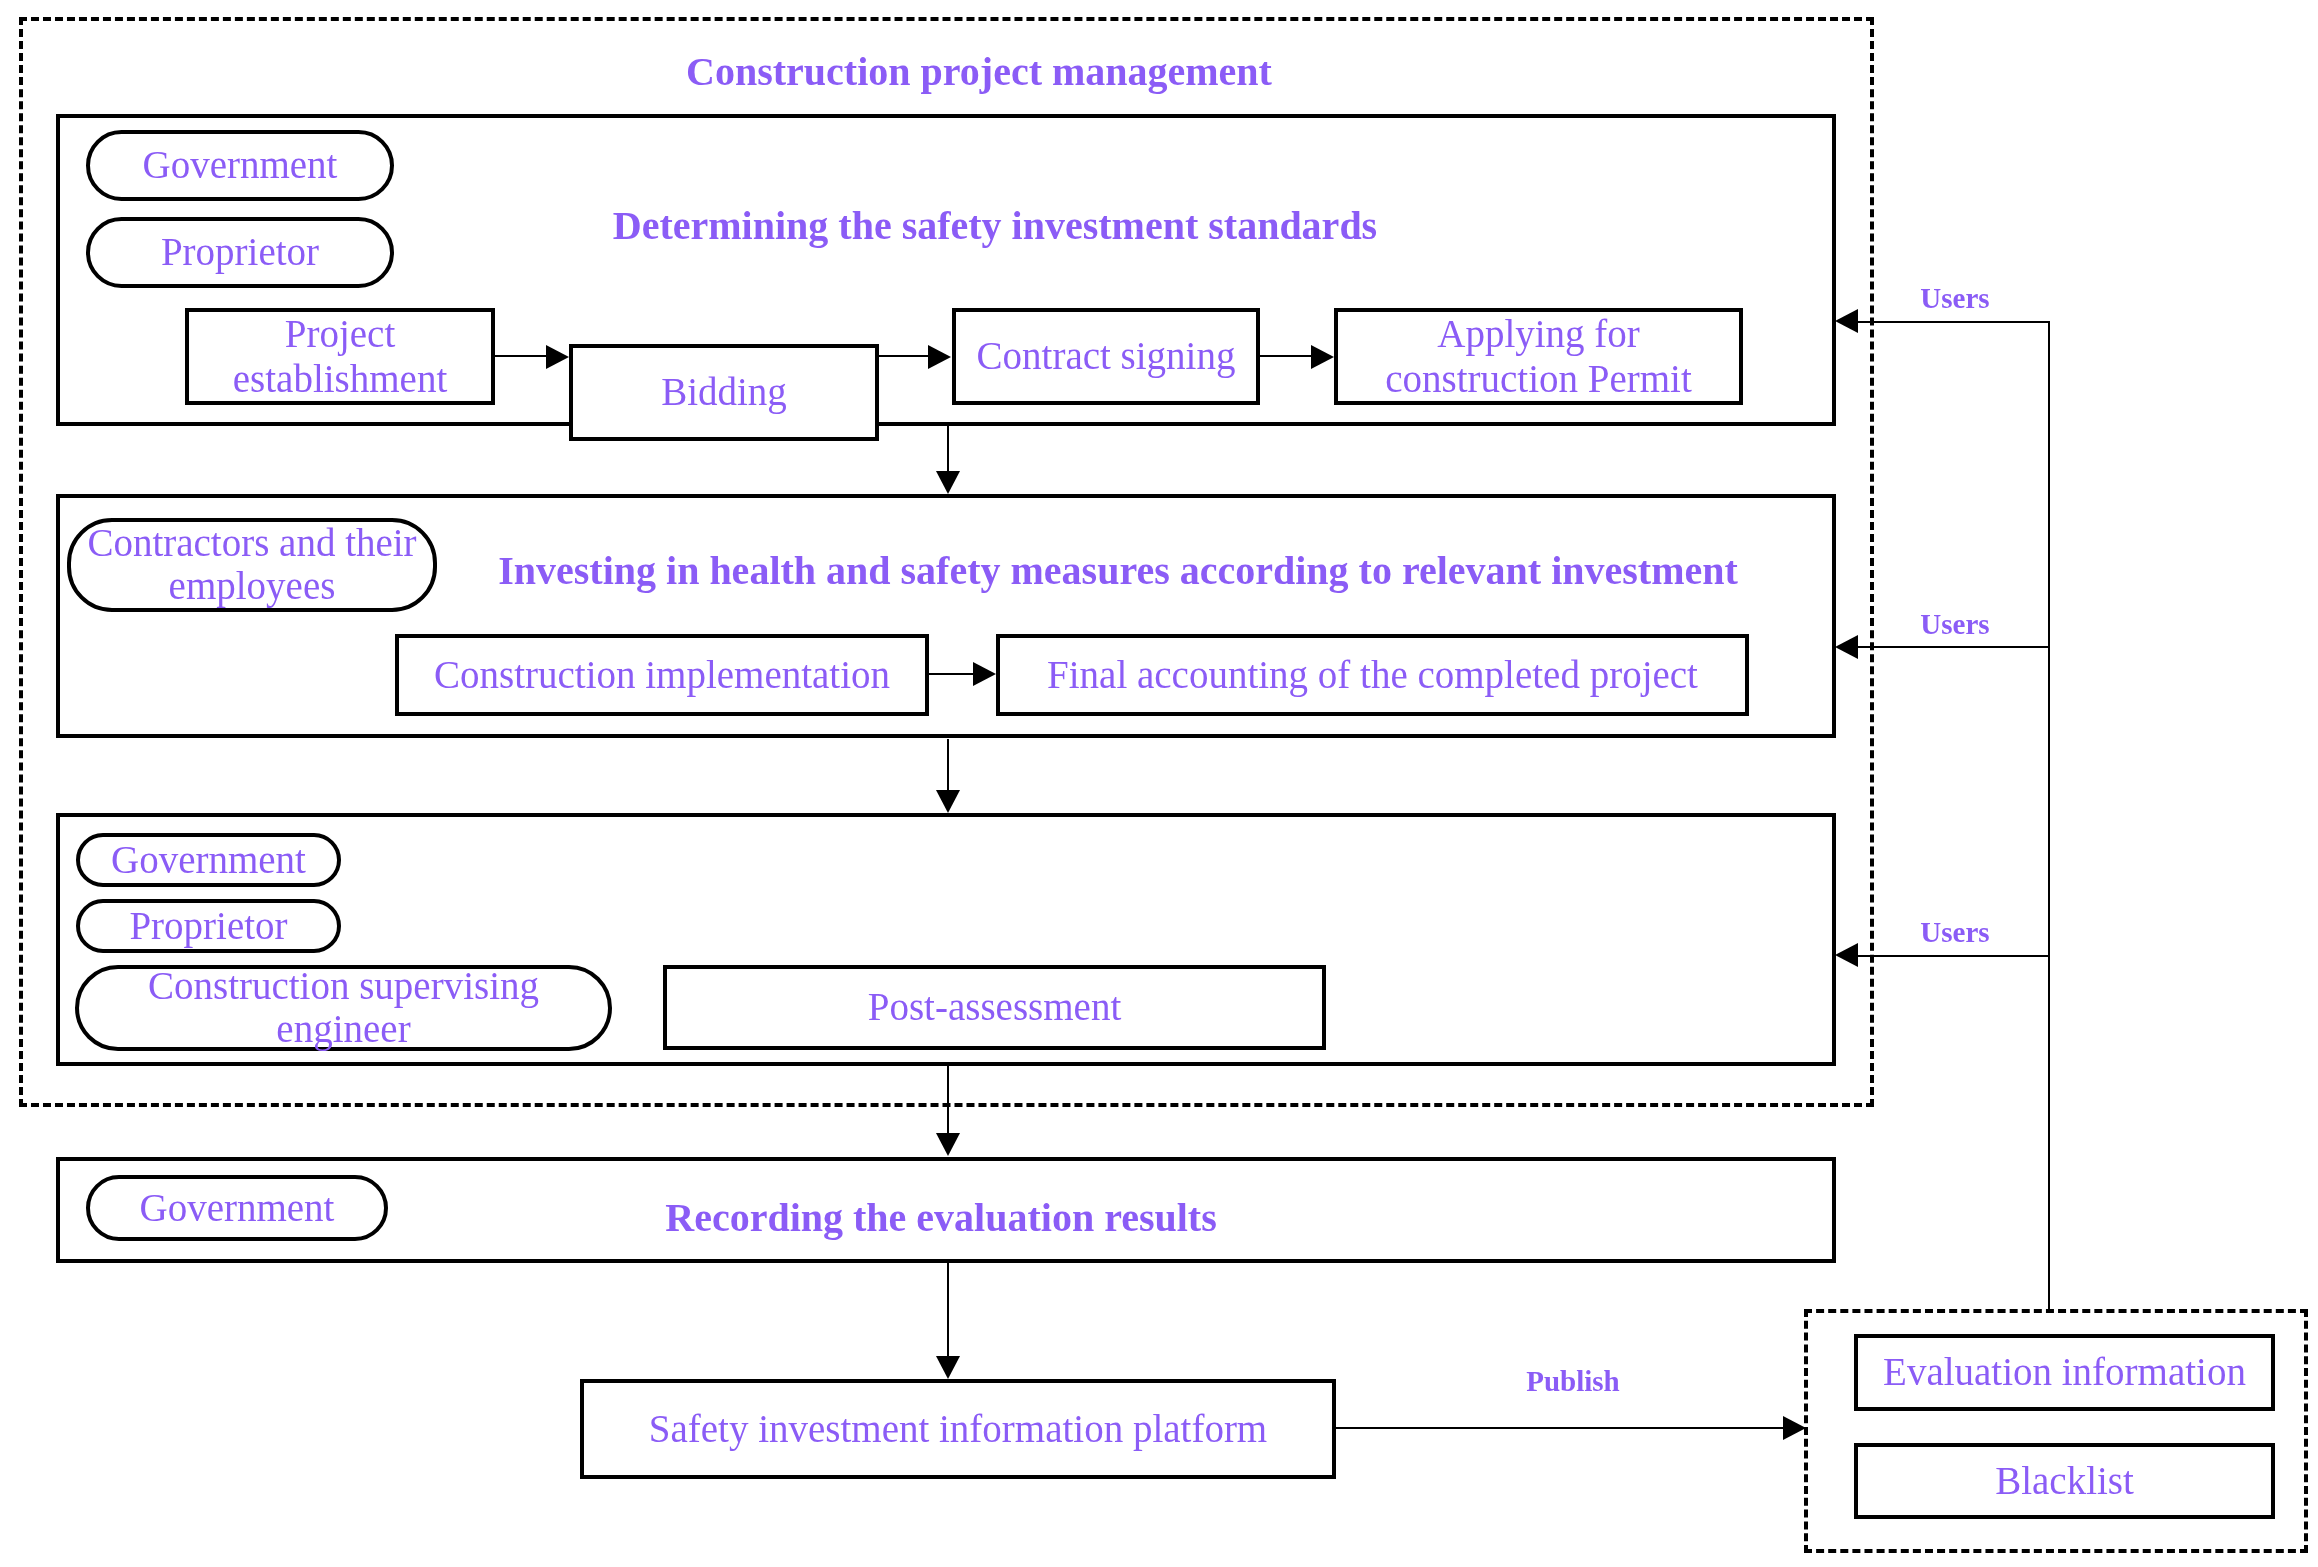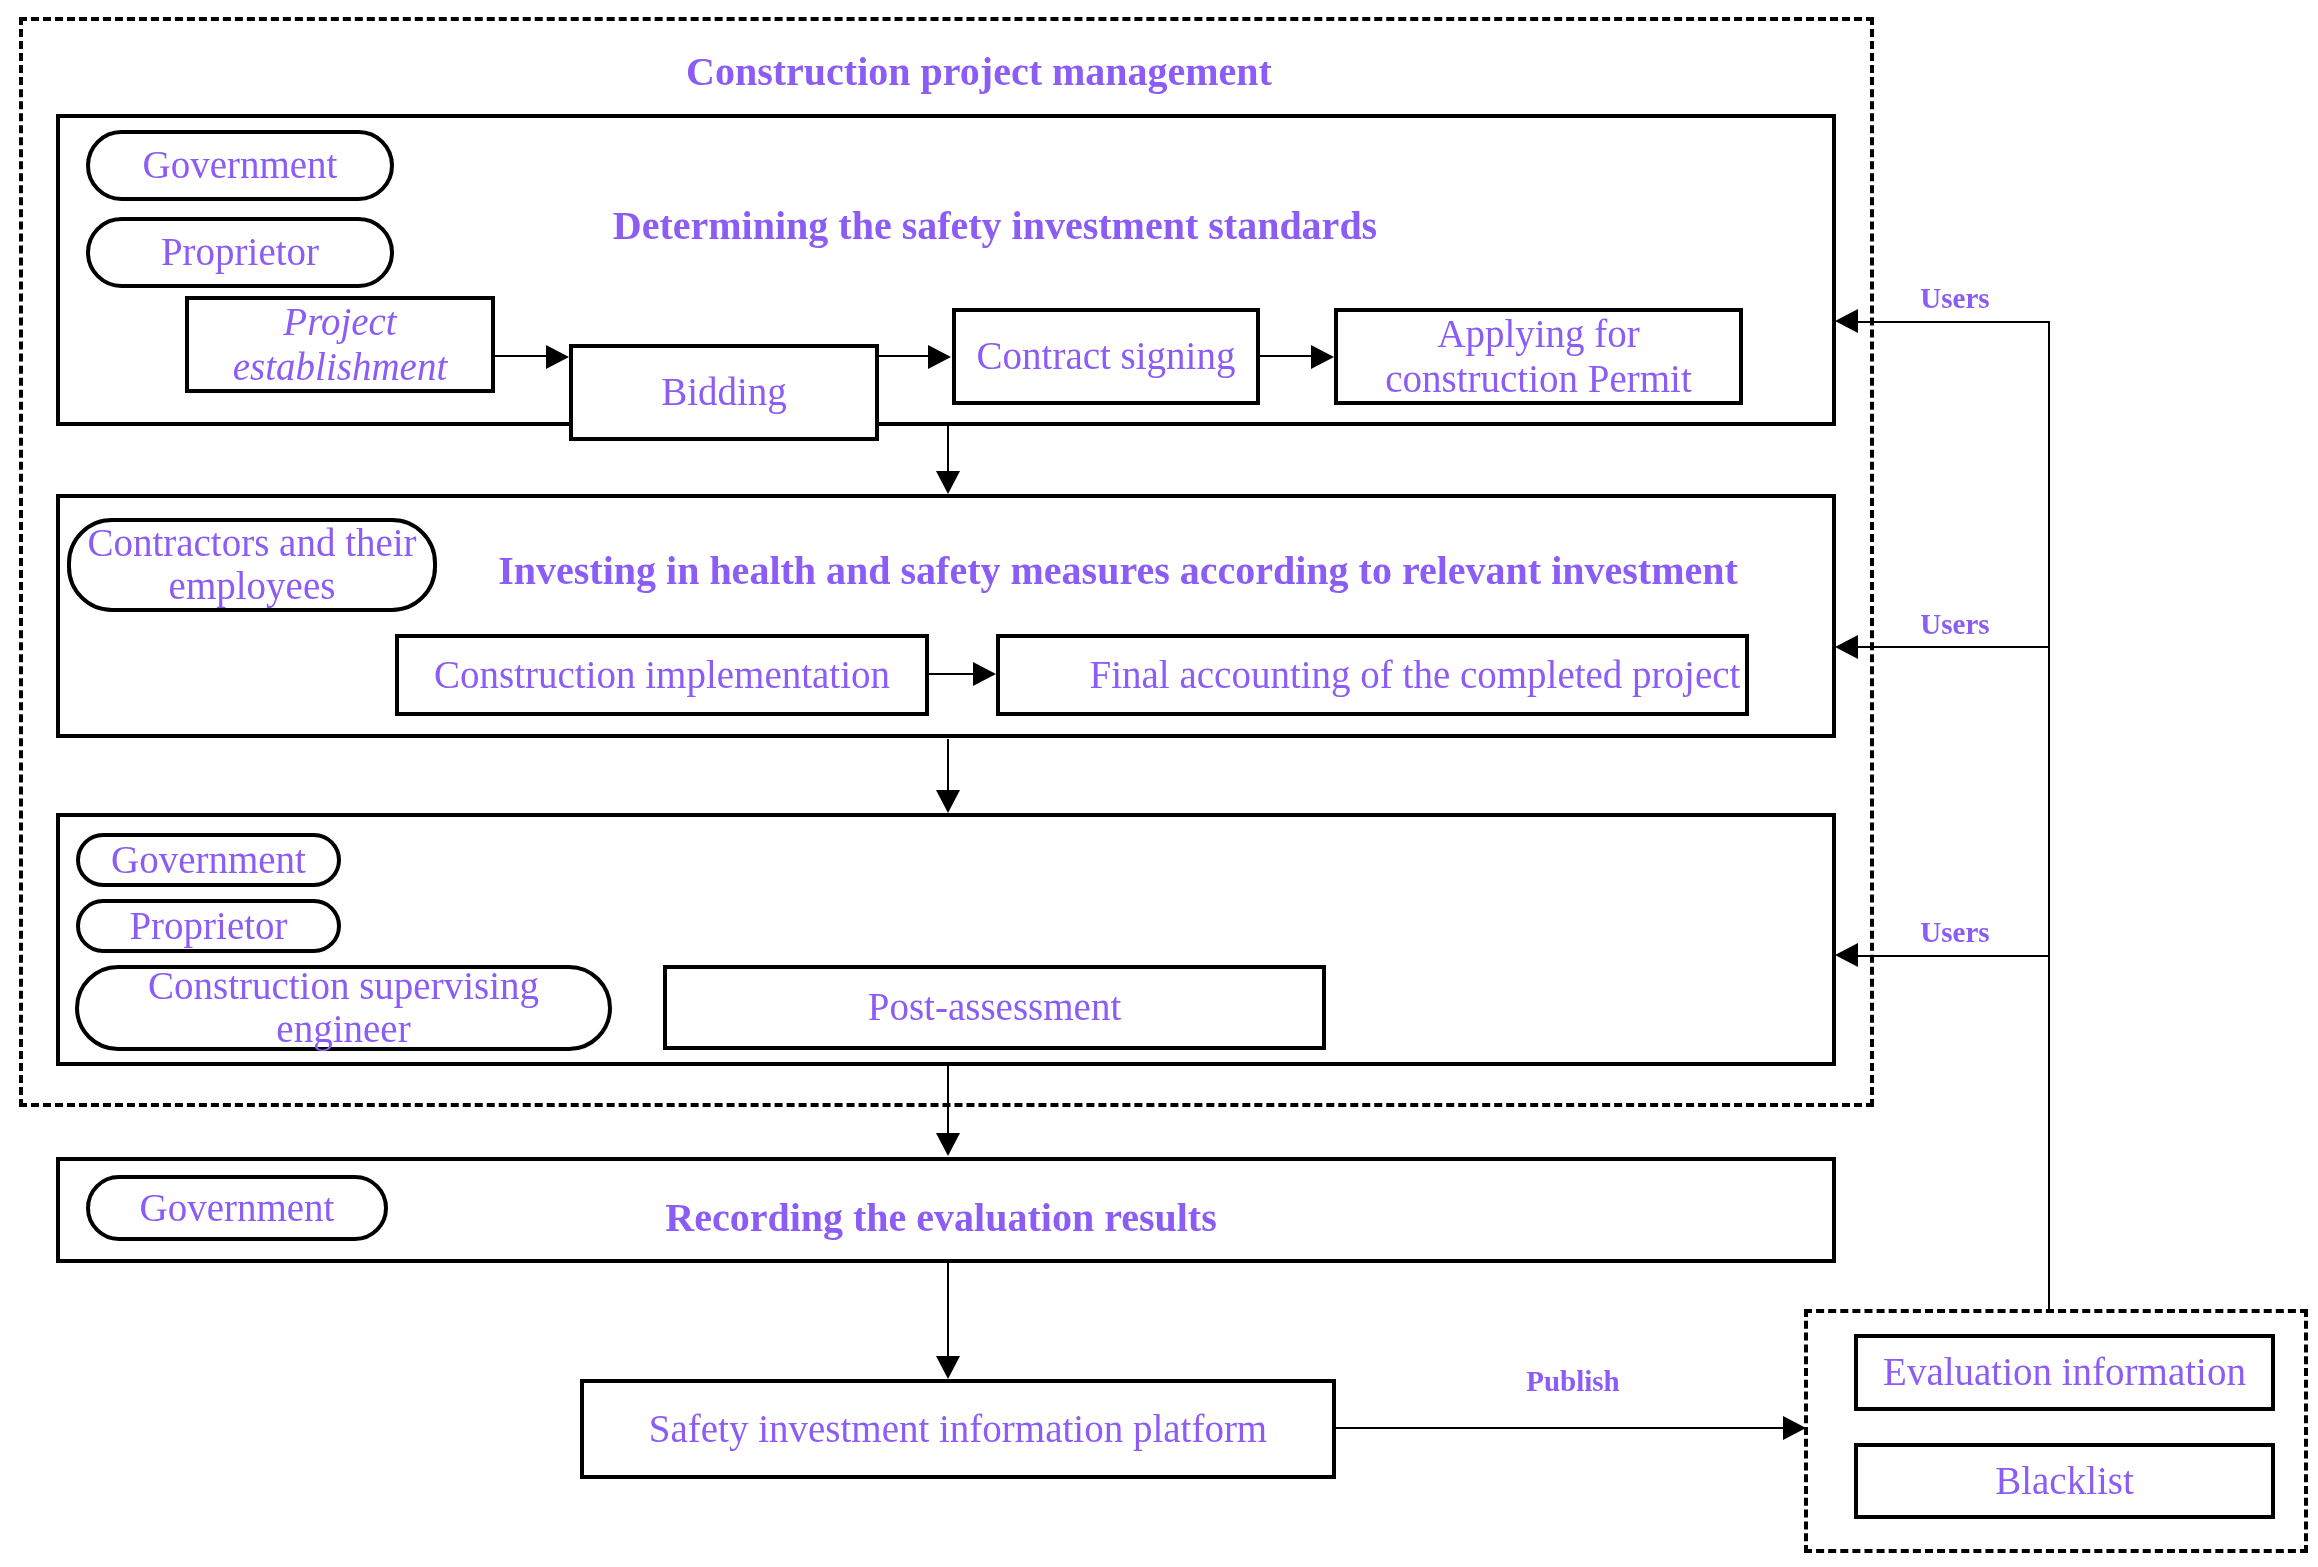--- a/index.html
+++ b/index.html
@@ -36,33 +36,33 @@
   .tri-d{position:absolute;width:0;height:0;border-left:12.3px solid transparent;border-right:12.3px solid transparent;border-top:23px solid #000;}
 
   
   #od{left:18.5px;top:17px;width:1847px;height:1082px;}
   #ttl{left:555px;top:48px;width:848px;}
 
   #s1{left:56px;top:114px;width:1780px;height:312px;}
   #ov1a{left:86px;top:130px;width:308px;height:71px;}
   #ov1b{left:86px;top:217px;width:308px;height:71px;}
   #h1x{left:571px;top:202px;width:848px;}
-  #bPE{left:185px;top:296px;width:310px;height:97px;font-style:italic;}
+  #bPE{left:185px;top:308px;width:310px;height:97px;}
   #bBid{left:569px;top:308px;width:310px;height:97px;margin-top:36px;}
   #bCS{left:952px;top:308px;width:308px;height:97px;}
   #bAP{left:1334px;top:308px;width:409px;height:97px;}
   #r1s1{left:495px;top:355px;width:54px;}  #r1h1{left:546px;top:345px;}
   #r1s2{left:879px;top:355px;width:52px;} #r1h2{left:928px;top:345px;}
   #r1s3{left:1260px;top:355px;width:54px;} #r1h3{left:1311px;top:345px;}
 
   #s2{left:56px;top:494px;width:1780px;height:244px;}
   #ov2{left:67px;top:518px;width:370px;height:94px;}
   #h2x{left:455px;top:547px;width:1326px;}
   #bCI{left:395px;top:634px;width:534px;height:82px;}
-  #bFA{left:996px;top:634px;width:753px;height:82px;justify-content:flex-end;}
+  #bFA{left:996px;top:634px;width:753px;height:82px;}
   #r2s1{left:928px;top:673px;width:48px;} #r2h1{left:973px;top:662px;}
 
   #s3{left:56px;top:813px;width:1780px;height:253px;}
   #ov3a{left:76px;top:833px;width:265px;height:54px;border-radius:28px;}
   #ov3b{left:76px;top:899px;width:265px;height:54px;border-radius:28px;}
   #ov3c{left:75px;top:965px;width:537px;height:86px;}
   #h3x{left:463px;top:857px;width:1056px;}
   #bPost{left:663px;top:965px;width:663px;height:85px;}
 
   #s4{left:56px;top:1157px;width:1780px;height:106px;}

